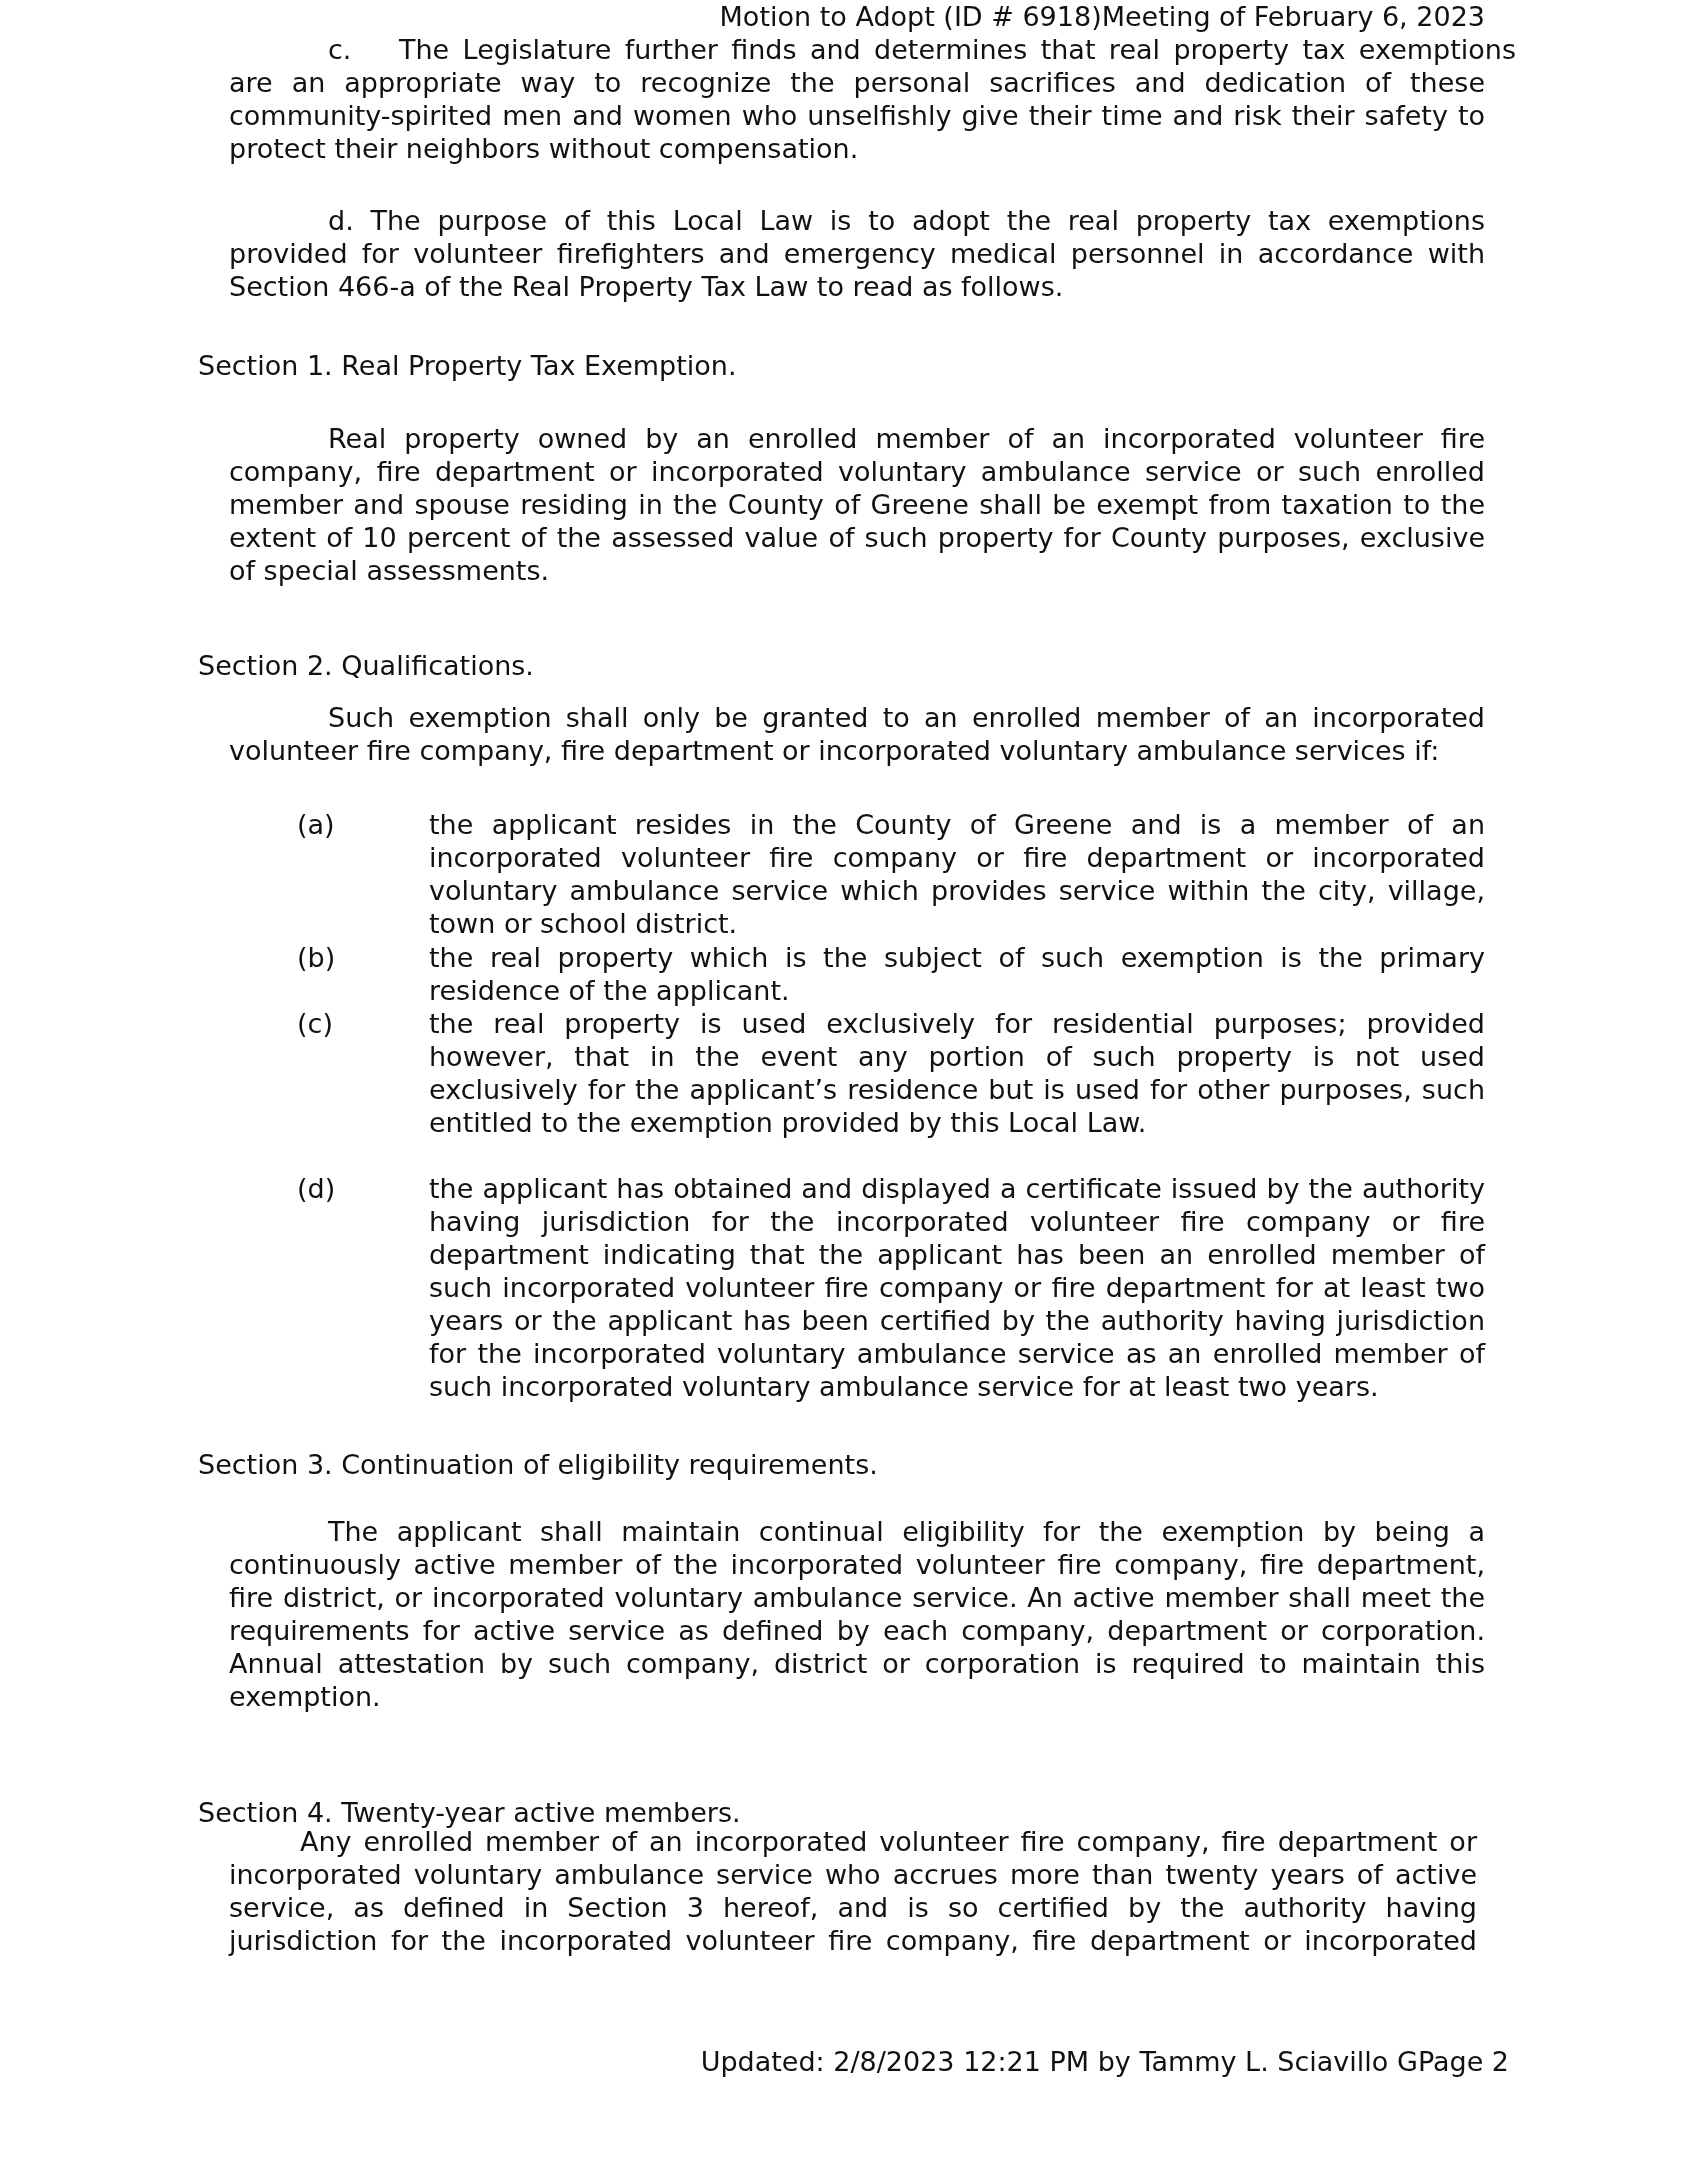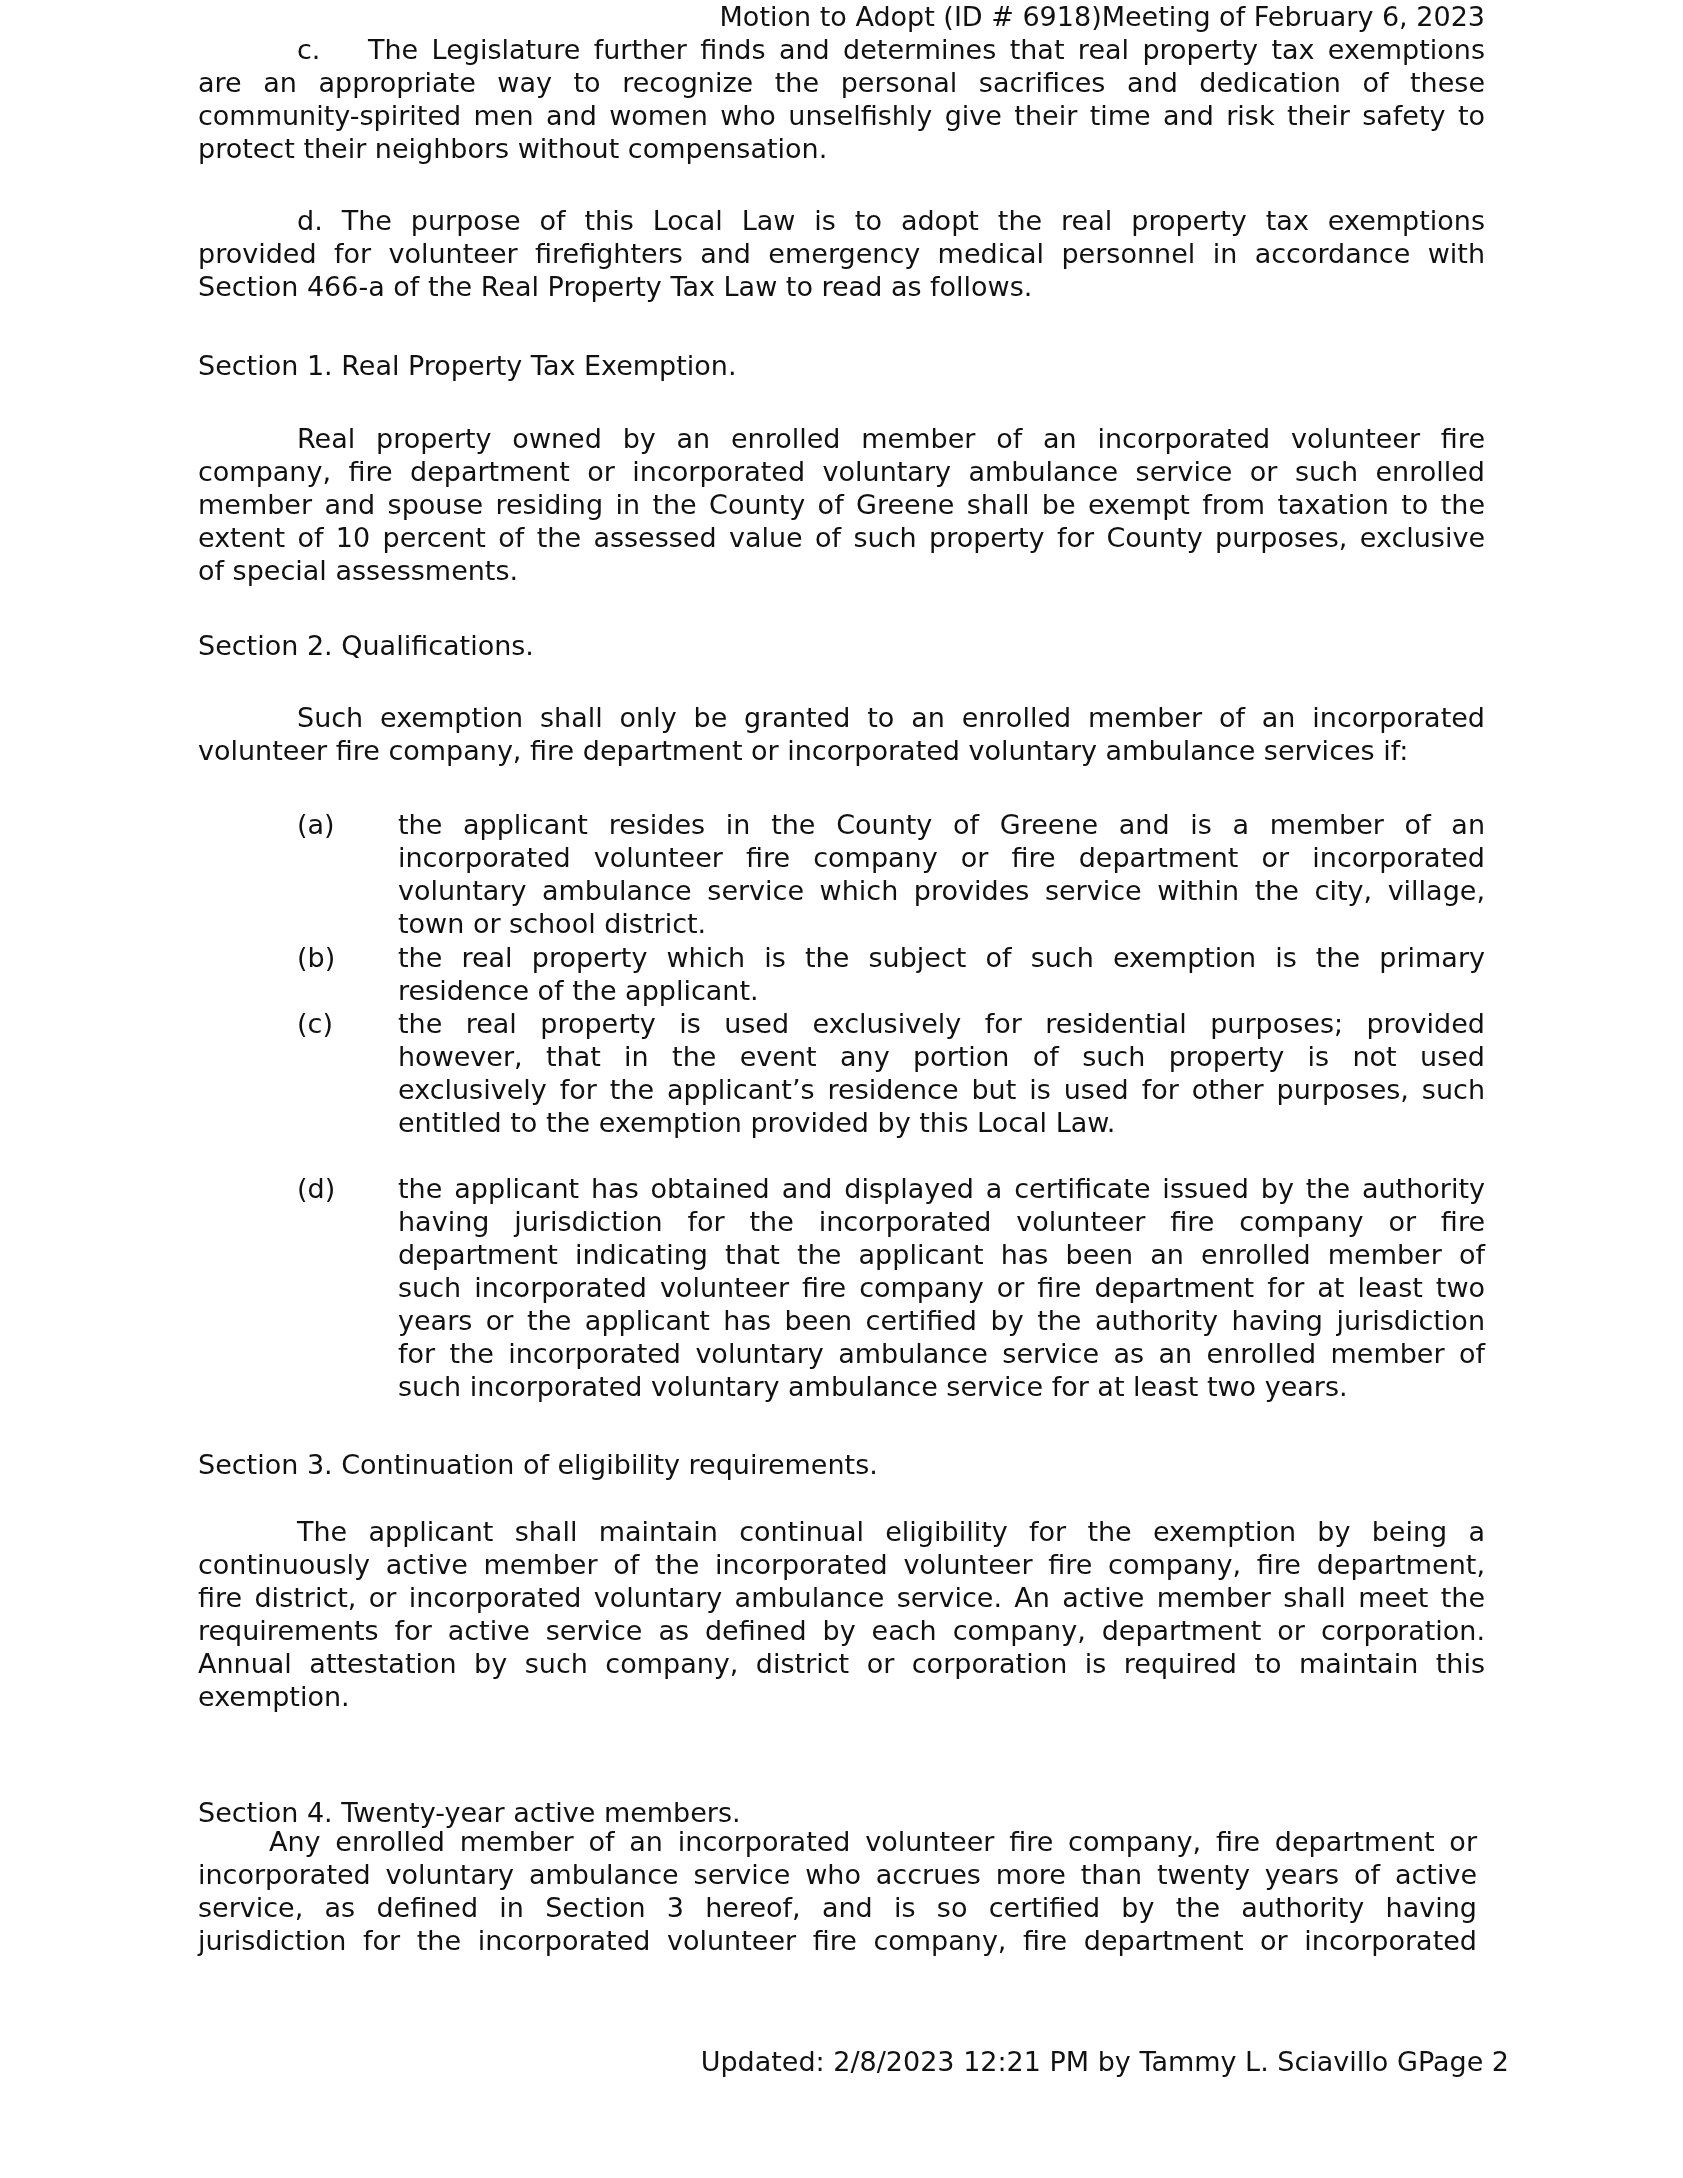--- a/index.html
+++ b/index.html
@@ -5,21 +5,21 @@
   html, body { margin: 0; padding: 0; background: #ffffff; }
   body { width: 1683px; height: 2178px; position: relative; overflow: hidden;
          font-family: "DejaVu Sans", sans-serif; color: #111111; }
   .page { position: absolute; left: 0; top: 0; width: 1683px; height: 2178px; background: #ffffff; }
   .hdr, .ftr { position: absolute; left: 198px; width: 1287px; height: 34px;
                font-size: 27px; line-height: 34px; display: flex; justify-content: flex-end; }
   .hdr { top: 0px; }
   .ftr { top: 2045px; margin-left: 24px; }
   .block { position: absolute; left: 198px; width: 1287px; font-size: 27px; }
   .ln { display: block; height: 33px; line-height: 33px; white-space: nowrap;
-        text-align: justify; text-align-last: justify; }
+        text-align: justify; text-align-last: justify; margin-left: 31px; }
   .ln.last { text-align-last: left; }
   .ind { padding-left: 99px; }
   .ind72 { padding-left: 71px; }
   .heading { position: absolute; left: 198px; font-size: 27px; line-height: 34px; white-space: nowrap; }
   .item { position: absolute; left: 198px; width: 1287px; font-size: 27px; }
   .item .lbl { position: absolute; left: 99px; top: 0; line-height: 33px; }
   .item .body { position: absolute; left: 200px; width: 1087px; top: 0; }
   .c-lbl { display: inline-block; width: 71px; }
 </style>
 </head>
@@ -49,21 +49,21 @@
 
   <div class="heading" style="top:349px;">Section 1. Real Property Tax Exemption.</div>
   <div class="block" style="top:422px;">
     <span class="ln ind">Real property owned by an enrolled member of an incorporated volunteer fire</span>
     <span class="ln">company, fire department or incorporated voluntary ambulance service or such enrolled</span>
     <span class="ln">member and spouse residing in the County of Greene shall be exempt from taxation to the</span>
     <span class="ln">extent of 10 percent of the assessed value of such property for County purposes, exclusive</span>
     <span class="ln last">of special assessments.</span>
   </div>
 
-  <div class="heading" style="top:629px;">Section 2. Qualifications.</div>
+  <div class="heading" style="top:649px;">Section 2. Qualifications.</div>
   <div class="block" style="top:701px;">
     <span class="ln ind">Such exemption shall only be granted to an enrolled member of an incorporated</span>
     <span class="ln last">volunteer fire company, fire department or incorporated voluntary ambulance services if:</span>
   </div>
 
   <div class="item" style="top:808px; height:133px;">
     <span class="lbl">(a)</span>
     <div class="body">
       <span class="ln">the applicant resides in the County of Greene and is a member of an</span>
       <span class="ln">incorporated volunteer fire company or fire department or incorporated</span>

